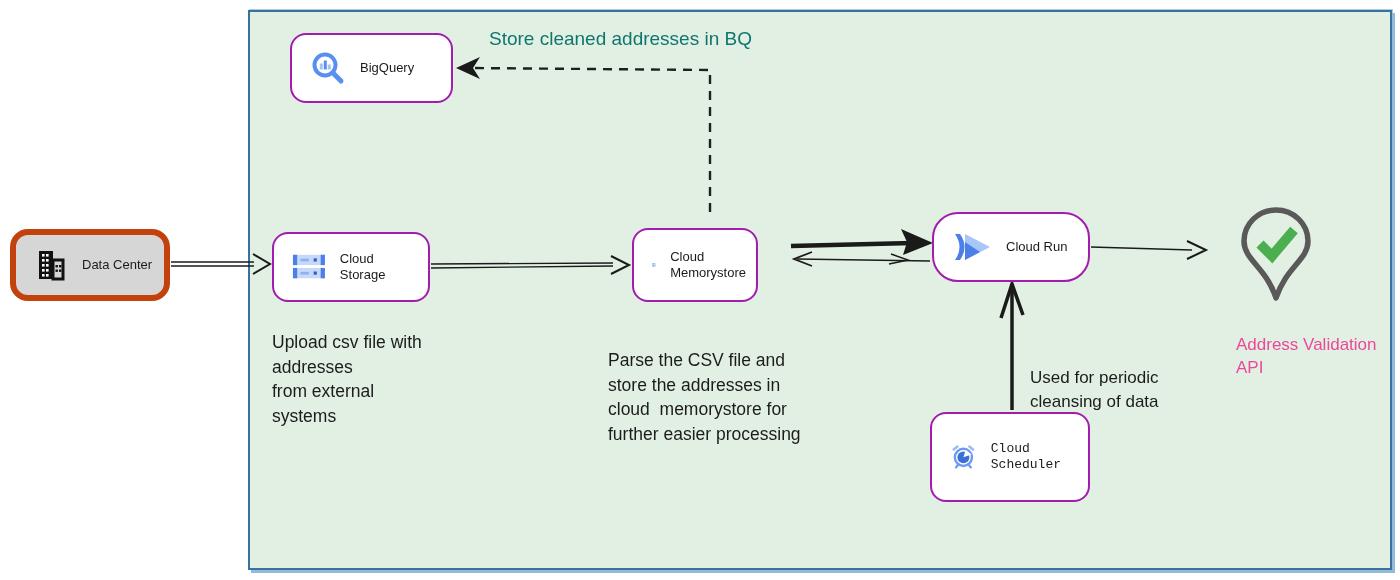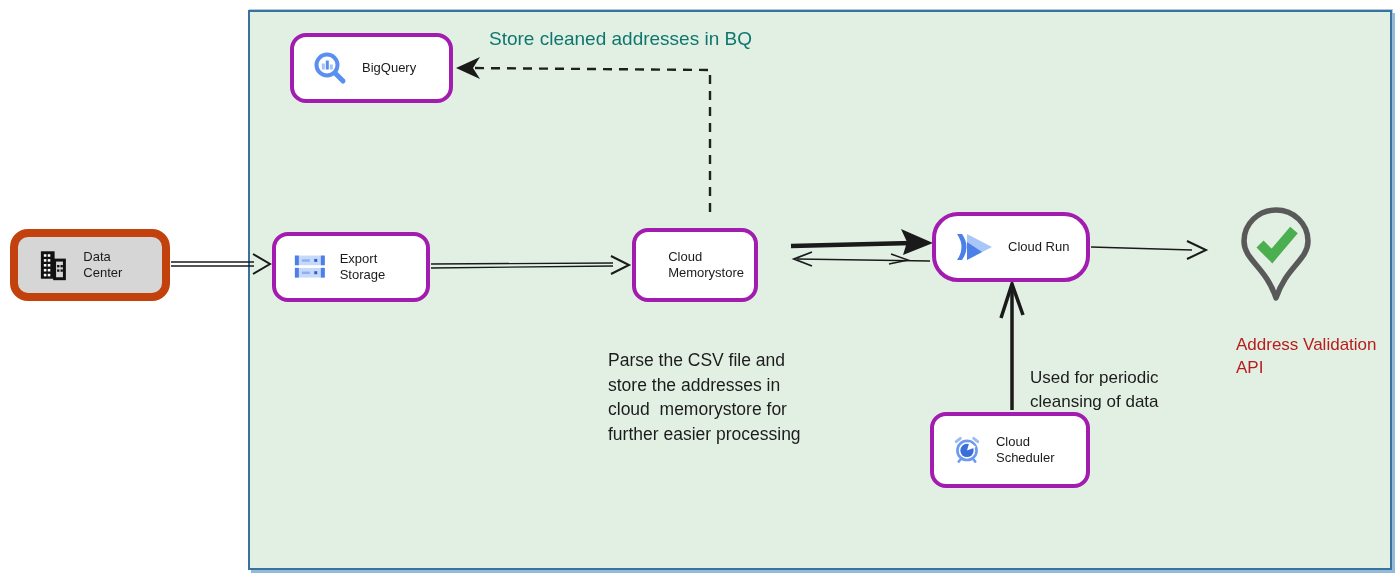--- a/index.html
+++ b/index.html
@@ -6,38 +6,38 @@
   .canvas{position:relative;width:1400px;height:580px;background:#ffffff;overflow:hidden;}
 
   .gcp-container{
     position:absolute;left:248px;top:10px;width:1140px;height:556px;
     background:#e2f0e4;border:2px solid #39719f;
     box-shadow:3px 3px 0 0 #94bad9, 1px -1px 0 0 #aecbe3;
   }
 
   .node{
     position:absolute;display:flex;align-items:center;
-    background:#ffffff;border:4px solid #a21caf;border-radius:16px;
+    background:#ffffff;border:2px solid #a21caf;border-radius:16px;
     box-sizing:border-box;padding:0 10px 0 18px;gap:14px;
   }
   .node .label{font-size:13px;color:#1b1b1b;line-height:1.25;}
   .node-datacenter{
-    background:#d6d6d6;border:8px solid #c2410c;border-radius:18px;
+    background:#d6d6d6;border:6px solid #c2410c;border-radius:18px;
   }
 
   .annotation{
     position:absolute;font-size:17.5px;color:#1c1c1c;line-height:1.4;
     white-space:pre-wrap;
   }
   .edge-label{
     position:absolute;font-size:19px;color:#0f766e;white-space:pre;
   }
 
   .pin-wrap{position:absolute;left:1218px;top:206px;width:160px;}
-  .pin-label{margin-top:8px;font-size:17px;color:#b91c1c;line-height:1.35;width:160px;margin-left:18px;}
+  .pin-label{margin-top:8px;font-size:17px;color:#ec4899;line-height:1.35;width:160px;margin-left:18px;}
 
   svg{display:block;}
   .arrow-layer{position:absolute;left:0;top:0;pointer-events:none;}
 </style>
 </head>
 <body>
 
 <div class="canvas">
 
   <div class="gcp-container"></div>
@@ -130,21 +130,21 @@
         <rect x="23" y="5.8" width="3.4" height="3.4" fill="#2f5fc8"></rect>
       </g>
       <g>
         <rect x="1" y="16" width="34" height="11" fill="#c7d9fb"></rect>
         <rect x="1" y="16" width="4.5" height="11" fill="#4d7fe8"></rect>
         <rect x="30.5" y="16" width="4.5" height="11" fill="#4d7fe8"></rect>
         <rect x="9" y="20.2" width="9" height="2.8" fill="#8fb0f0"></rect>
         <rect x="23" y="19.8" width="3.4" height="3.4" fill="#2f5fc8"></rect>
       </g>
     </svg>
-    <span class="label">Export Storage</span>
+    <span class="label">Cloud Storage</span>
   </div>
 
   <div class="node" style="left:632px;top:228px;width:126px;height:74px;">
     <svg width="36" height="34" viewBox="0 0 36 34">
       <g fill="#4d7fe8">
         <rect x="0" y="5" width="6" height="3.4"></rect>
           <rect x="0" y="11.5" width="6" height="3.4"></rect>
         <rect x="0" y="18" width="6" height="3.4"></rect>
           <rect x="0" y="24.5" width="6" height="3.4"></rect>
         <rect x="30" y="5" width="6" height="3.4"></rect>
@@ -161,21 +161,21 @@
 
   <div class="node" style="left:932px;top:212px;width:158px;height:70px;border-radius:26px;">
     <svg width="40" height="28" viewBox="0 0 40 28">
       <path d="M3 1 Q12 14 3 27 L8 27 Q17 14 8 1 Z" fill="#4d7fe8"></path>
       <polygon points="13,1 38,14 13,27" fill="#a9c6f8"></polygon>
       <polygon points="13,27 13,9 28,19" fill="#4d7fe8"></polygon>
     </svg>
     <span class="label">Cloud Run</span>
   </div>
 
-  <div class="node" style="left:930px;top:412px;width:160px;height:76px;">
+  <div class="node" style="left:930px;top:412px;width:160px;height:90px;font-family:Liberation Mono, monospace;">
     <svg width="36" height="36" viewBox="0 0 36 36">
       <line x1="5" y1="8" x2="10" y2="4" stroke="#9cbbf5" stroke-width="3.4" stroke-linecap="round"></line>
       <line x1="31" y1="8" x2="26" y2="4" stroke="#9cbbf5" stroke-width="3.4" stroke-linecap="round"></line>
       <line x1="8" y1="32" x2="11" y2="28.5" stroke="#6d9af0" stroke-width="3" stroke-linecap="round"></line>
       <line x1="28" y1="32" x2="25" y2="28.5" stroke="#6d9af0" stroke-width="3" stroke-linecap="round"></line>
       <circle cx="18" cy="18.5" r="11.5" fill="#ffffff" stroke="#6d9af0" stroke-width="3.2"></circle>
       <circle cx="18" cy="18.5" r="8" fill="#3a6fd8"></circle>
       <polygon points="18,18.5 21,8.5 29,14.5" fill="#ffffff"></polygon>
     </svg>
     <span class="label">Cloud Scheduler</span>
@@ -185,20 +185,24 @@
     <svg width="76" height="120" viewBox="0 0 76 120" style="margin-left:20px;">
       <path d="M38 4 C20 4 6 18 6 35 C6 54 28 61 38 92 C48 61 70 54 70 35 C70 18 56 4 38 4 Z" fill="none" stroke="#595959" stroke-width="5.5" stroke-linejoin="round"></path>
       <polyline points="22,38 34,50 56,24" fill="none" stroke="#4bae4f" stroke-width="10"></polyline>
     </svg>
     <div class="pin-label">Address Validation API</div>
   </div>
 
   <div class="edge-label" style="left:489px;top:28px;">Store cleaned addresses in BQ</div>
 
 
+  <div class="annotation" style="left:272px;top:330px;width:230px;">Upload csv file with
+addresses
+from external
+systems</div>
 
   <div class="annotation" style="left:608px;top:348px;width:250px;">Parse the CSV file and
 store the addresses in
 cloud  memorystore for
 further easier processing</div>
 
   <div class="annotation" style="left:1030px;top:343px;width:200px;font-size:17px;margin-top:23px;">Used for periodic
 cleansing of data</div>
 
 </div>

